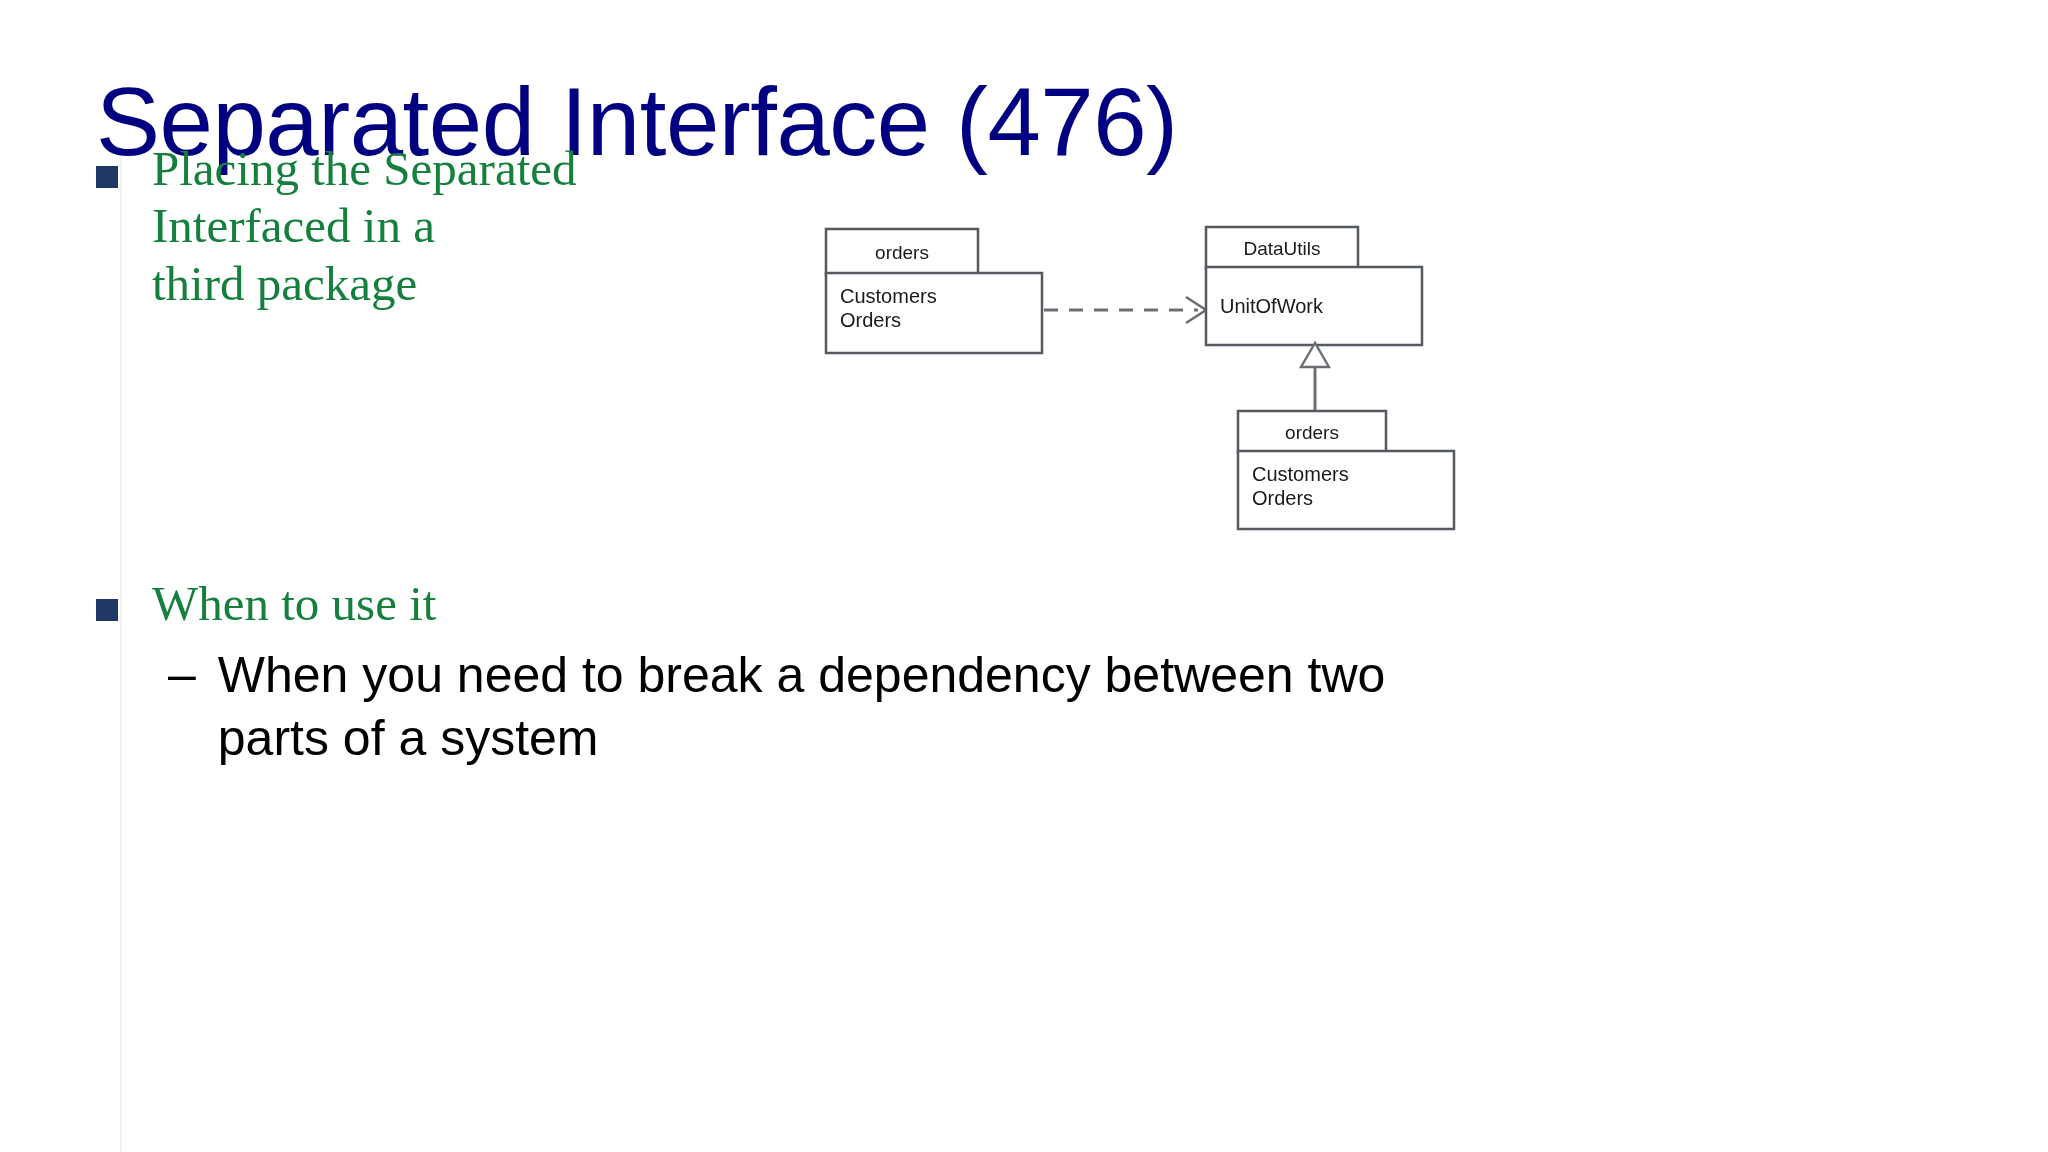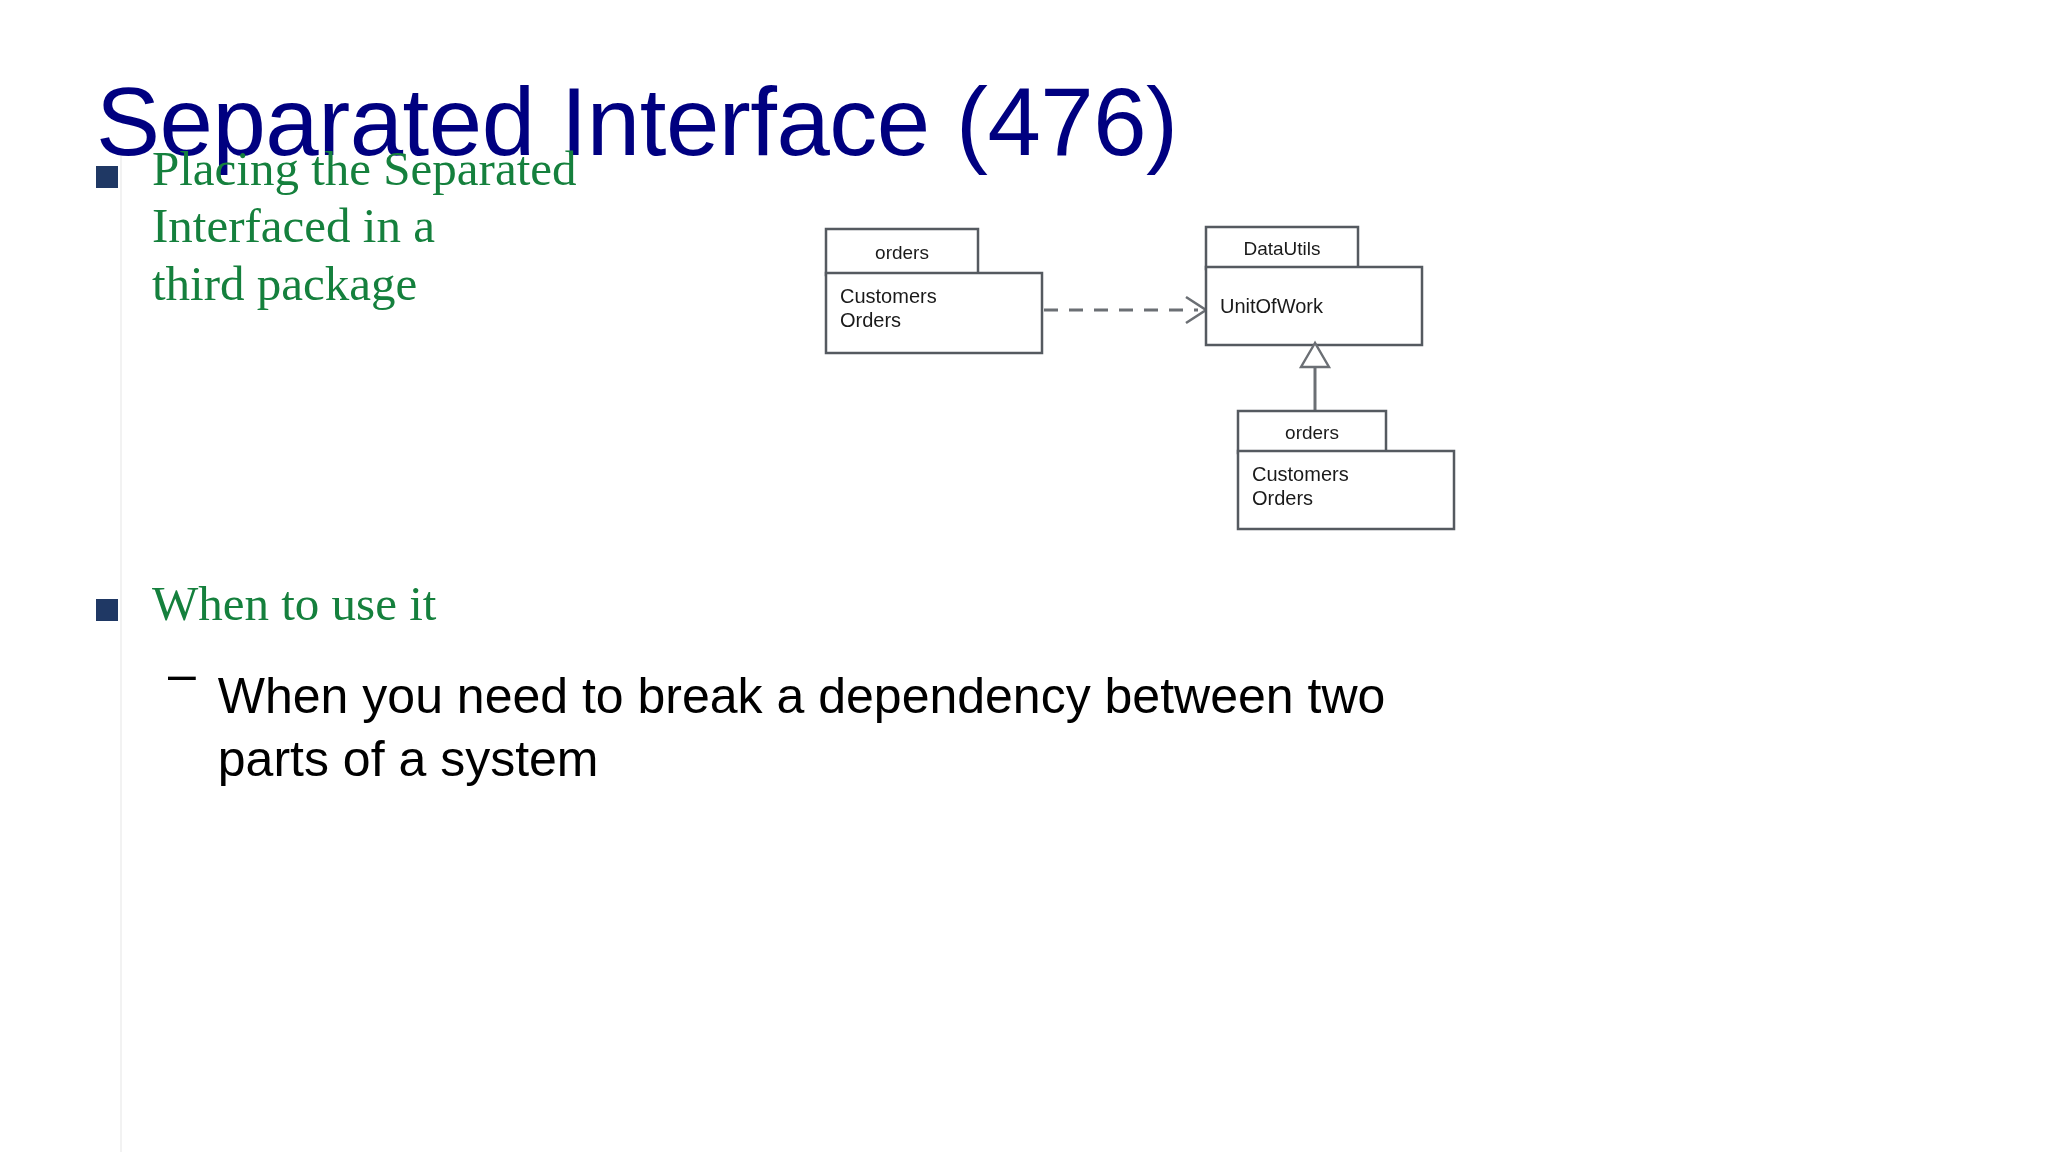--- a/index.html
+++ b/index.html
@@ -44,21 +44,21 @@
 
   .subbullet{
     position:absolute;left:168px;top:644px;width:1330px;
     display:flex;align-items:flex-start;
   }
   .dash{
     color:#000;font-size:50px;line-height:1.2;
     flex:0 0 auto;margin-right:22px;
   }
   .subtext{
-    color:#000;font-size:50px;line-height:1.26;margin-top:21px;
+    color:#000;font-size:50px;line-height:1.26;
   }
 
   
   .uml{position:absolute;left:808px;top:215px;width:680px;height:325px;text-align:right;}
   .uml svg{display:block;}
   .uml text{
     font-family:"Liberation Sans","DejaVu Sans",sans-serif;
     fill:#1a1a1a;
   }
 </style>

